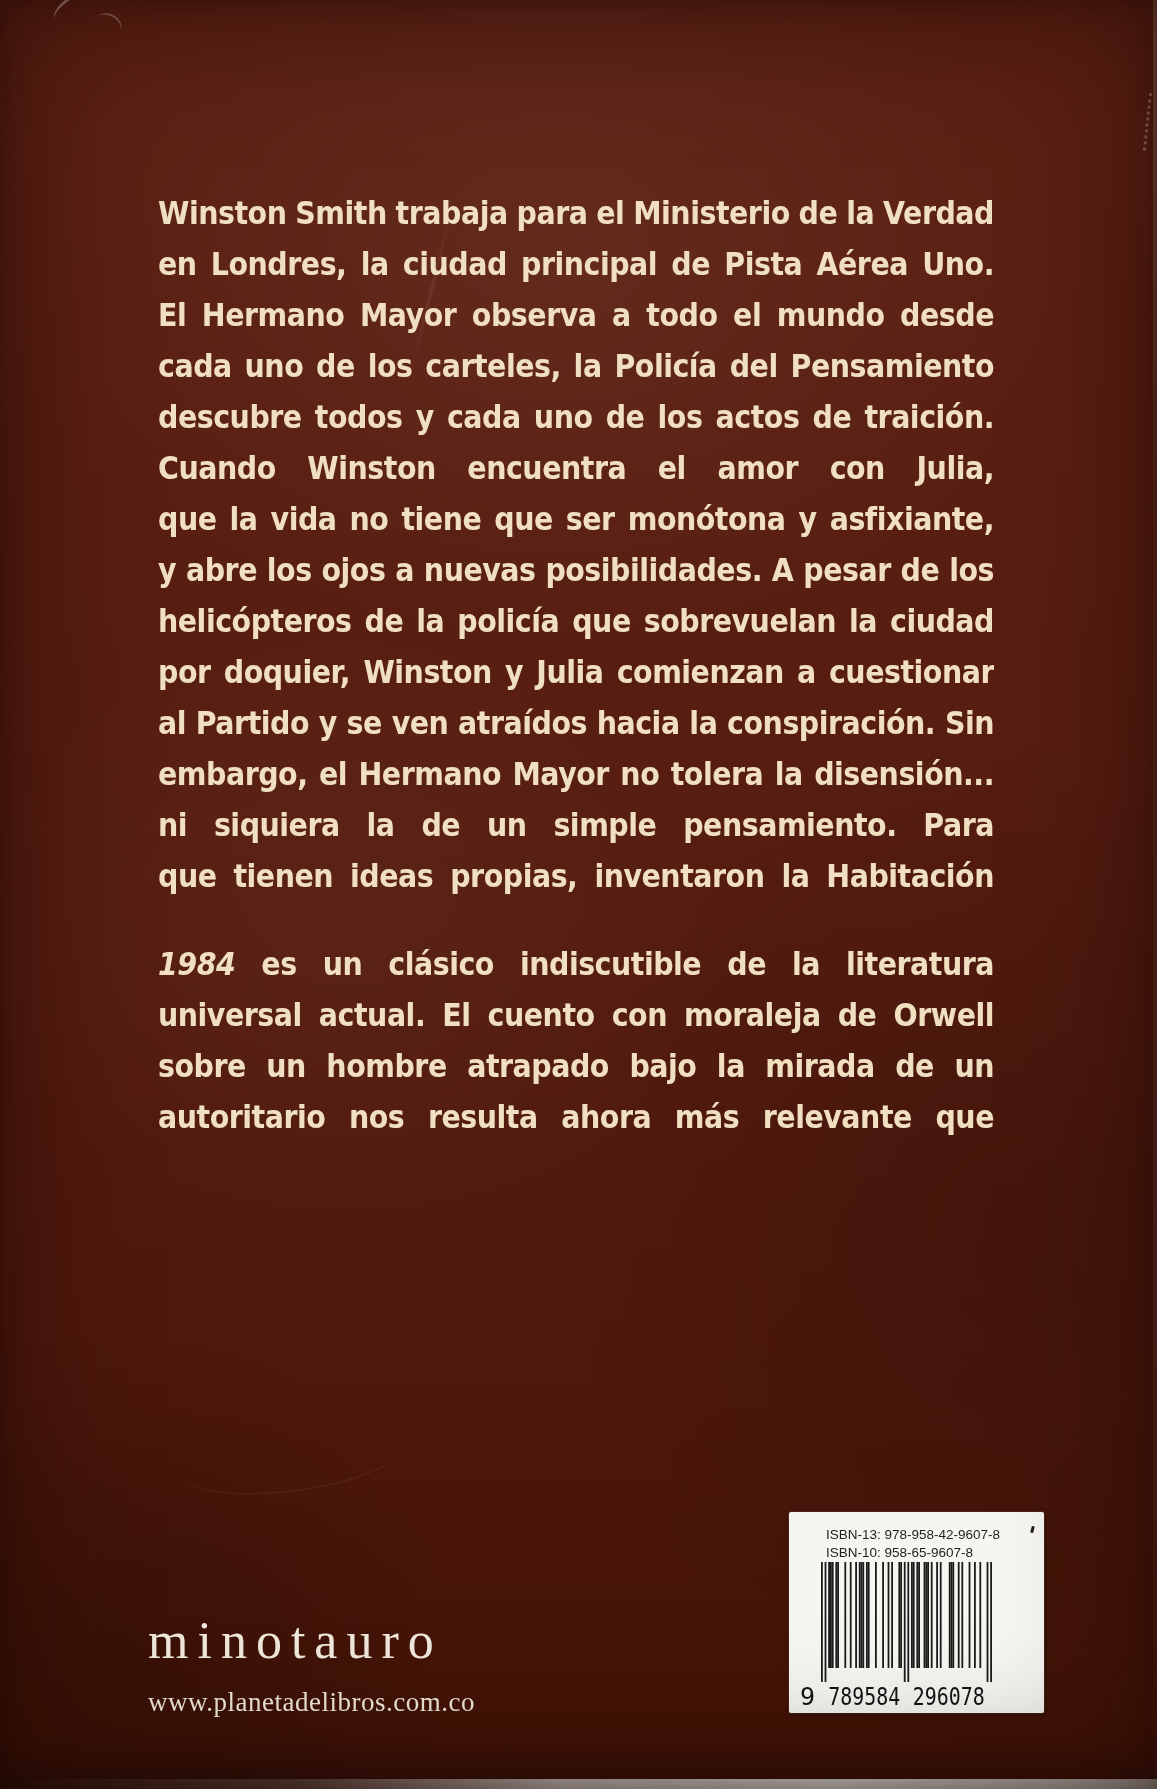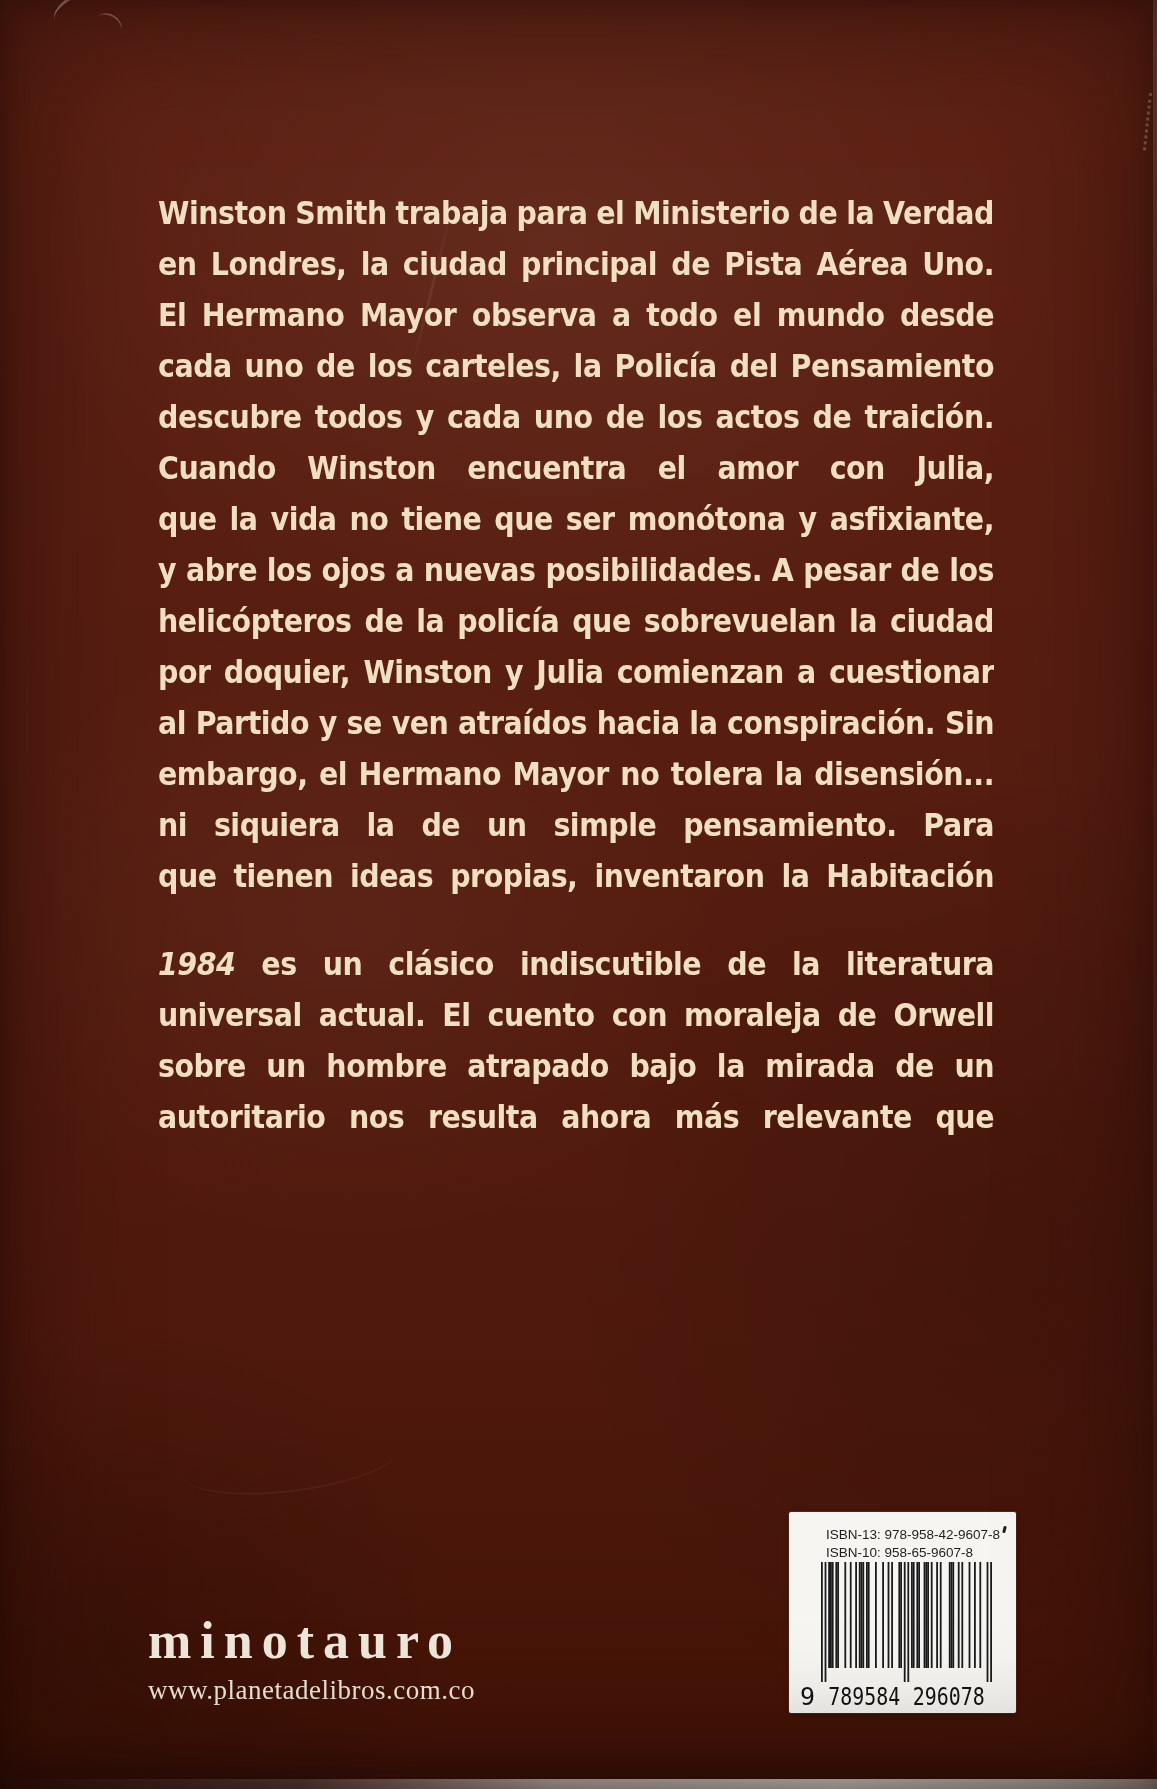--- a/index.html
+++ b/index.html
@@ -56,39 +56,39 @@
     line-height:51px;
     text-align:justify;
     text-align-last:justify;
     overflow:hidden;
     transform:scaleY(1.1);
   }
   .blurb-line em{font-style:italic;}
 
   
   .barcode-box{
-    position:absolute;left:789px;top:1512px;width:227px;height:201px;
+    position:absolute;left:789px;top:1512px;width:255px;height:201px;
     background:var(--label-bg);
     border-radius:2px;
     box-shadow:0 0 0 1px rgba(255,255,255,0.08), 1px 2px 6px rgba(0,0,0,0.35);
   }
   .isbn-lines{position:absolute;left:37px;top:14px;color:#1e1e1e;
     font-family:"Liberation Sans", sans-serif;font-size:13.5px;line-height:17.5px;white-space:nowrap;}
   .bc-tick{position:absolute;right:10px;top:14px;width:3px;height:7px;background:#26211e;transform:rotate(14deg);border-radius:1px;}
   .ean{position:absolute;left:0;top:50px;}
 
   
   .publisher{position:absolute;left:148px;top:1612px;color:var(--pub-ink);}
   .publisher-logo{
     font-family:"Liberation Serif", serif;
-    font-size:52px;font-weight:700;letter-spacing:9px;line-height:58px;
+    font-size:52px;font-weight:400;letter-spacing:9px;line-height:58px;
   }
   .publisher-website{
     font-family:"Liberation Serif", serif;
-    font-size:27px;letter-spacing:0.5px;line-height:36px;margin-top:2px;
+    font-size:27px;letter-spacing:0.5px;line-height:36px;margin-top:14px;
   }
 
   
   .bottom-strip{
     position:absolute;left:0;right:0;bottom:0;height:10px;
     background:linear-gradient(90deg,
       rgba(210,205,198,0) 0%,
       rgba(210,205,198,0.25) 26%,
       rgba(214,210,203,0.85) 48%,
       var(--surface) 72%,

